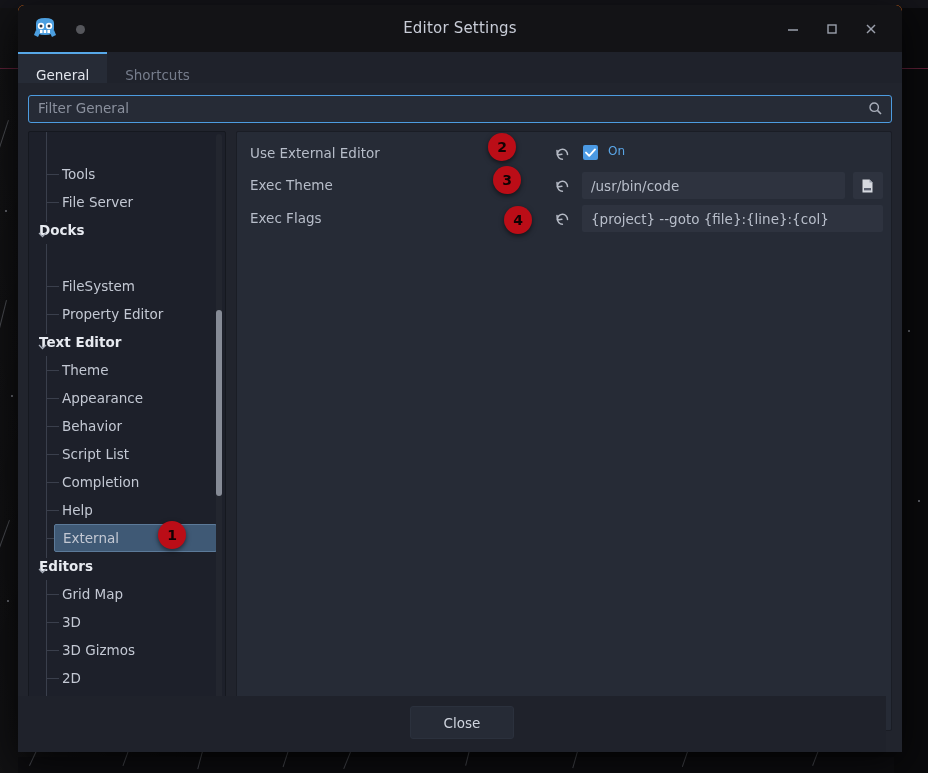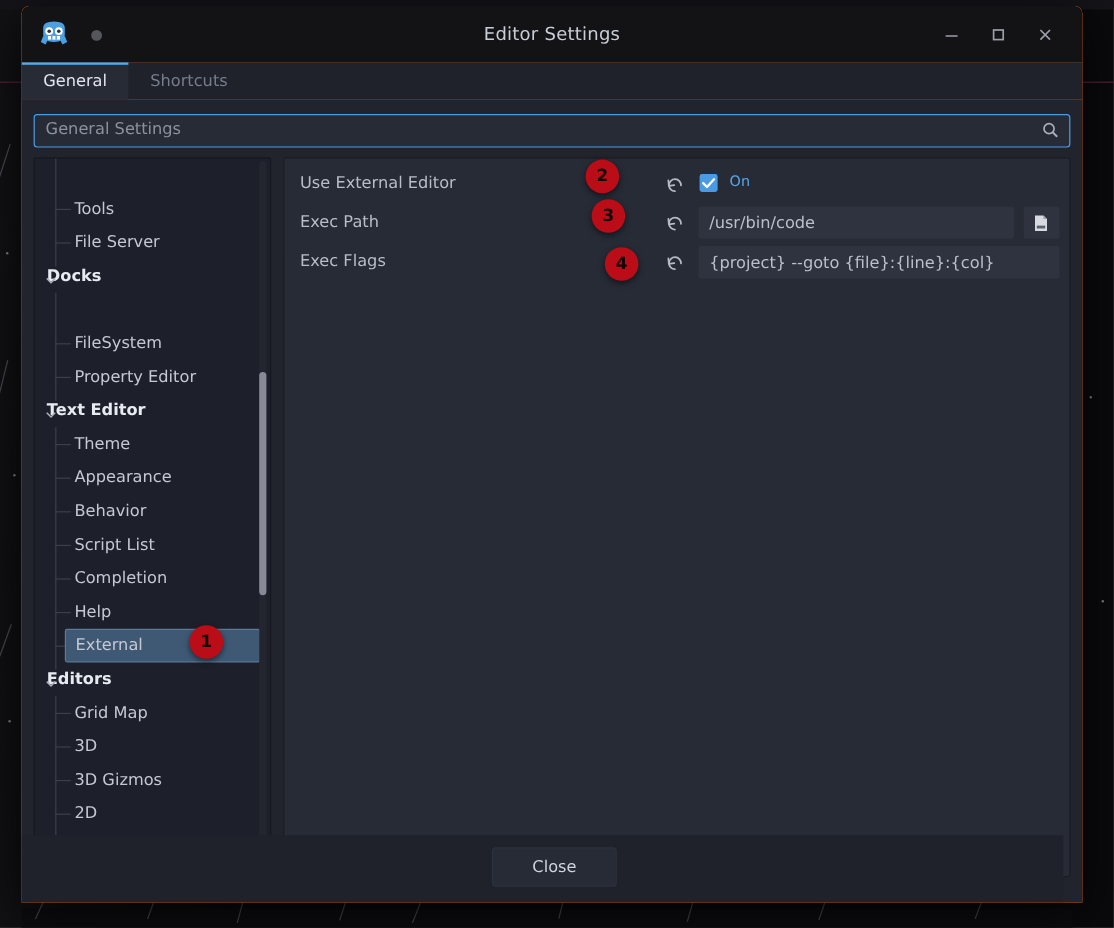--- a/index.html
+++ b/index.html
@@ -110,21 +110,21 @@
   #tabstrip {
     position: relative;
     height: 31px;
     background: #1f222b;
     display: flex;
     align-items: stretch;
   }
   .tab {
     position: relative;
     padding: 0 18px;
-    display: flex; align-items: center;
+    display: flex; align-items: flex-end;
     font-size: 13.5px;
     color: #767d8c;
     cursor: default;
   }
   .tab.active {
     color: #e2e5ec;
     background: #262b36;
   }
   .tab.active::before {
     content: "";
@@ -407,21 +407,21 @@
     </div>
     <div class="tab">
       <span>Shortcuts</span>
     </div>
   </div>
 
   <div id="body">
 
     <div id="filter-row">
       <div id="filter-field"></div>
-      <div id="filter-placeholder">General Settings</div>
+      <div id="filter-placeholder">Filter General</div>
       <span id="search-icon">
         <svg viewBox="0 0 15 15" width="15" height="15">
           <circle cx="6.2" cy="6.2" r="4.2" fill="none" stroke="#a9aeba" stroke-width="1.4"></circle>
           <line x1="9.4" y1="9.4" x2="13" y2="13" stroke="#a9aeba" stroke-width="1.6"></line>
         </svg>
       </span>
     </div>
 
     <div id="tree-panel">
 
@@ -540,21 +540,21 @@
           <span class="checkbox">
             <svg viewBox="0 0 15 15" width="15" height="15">
               <polyline points="3,7.6 6.2,10.8 12,4.4" fill="none" stroke="#ffffff" stroke-width="1.9" stroke-linecap="round" stroke-linejoin="round"></polyline>
             </svg>
           </span>
           <span class="check-on-label">On</span>
         </div>
       </div>
 
       <div class="setting-row" style="top:38px;">
-        <div class="setting-label">Exec Path</div>
+        <div class="setting-label">Exec Theme</div>
         <span class="revert-icon">
           <svg viewBox="0 0 17 17" width="17" height="17">
             <path d="M13.5 9.5 A5 5 0 1 0 8.4 14.3" fill="none" stroke="#b5bac5" stroke-width="1.5" stroke-linecap="round"></path>
             <polyline points="3.0,5.4 3.4,9.9 7.9,9.3" fill="none" stroke="#b5bac5" stroke-width="1.5" stroke-linecap="round" stroke-linejoin="round"></polyline>
           </svg>
         </span>
         <div class="value-area">
           <div class="value-input" style="right:38px;">
             <span>/usr/bin/code</span>
           </div>

